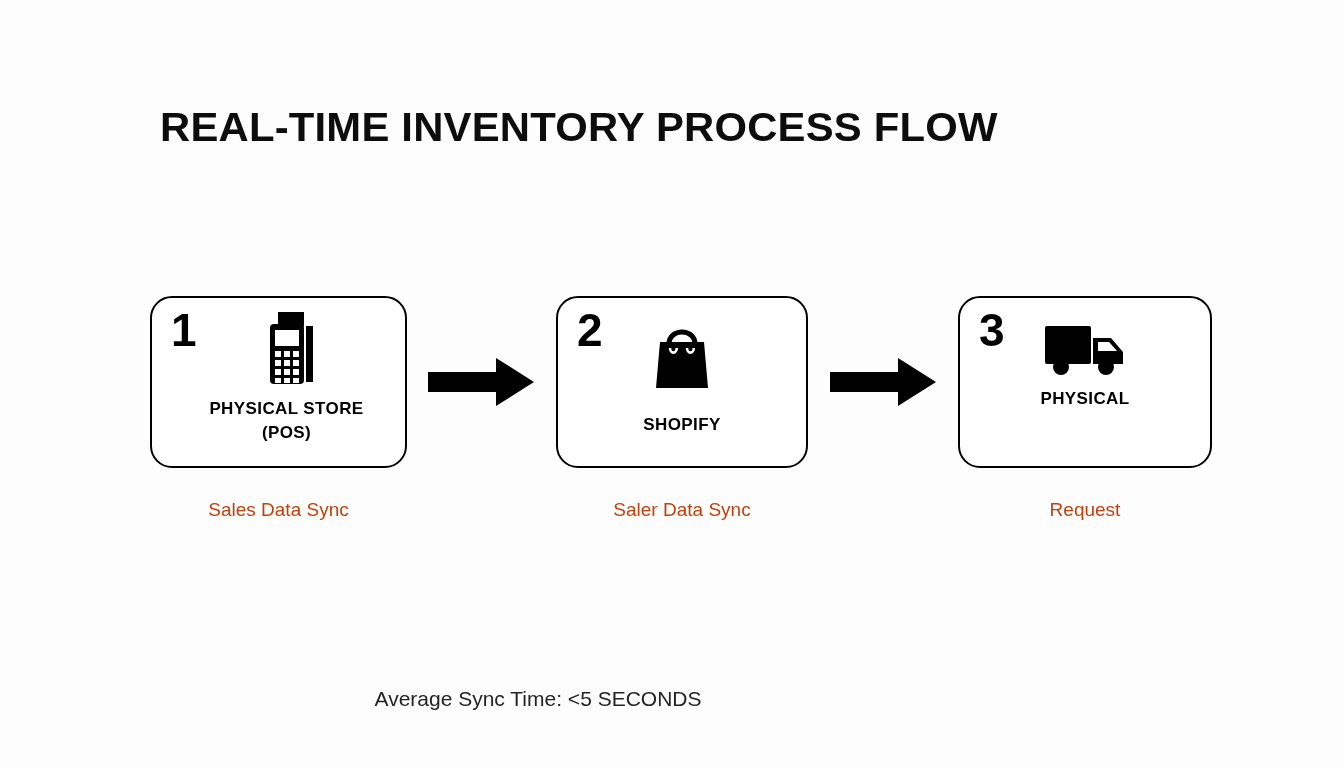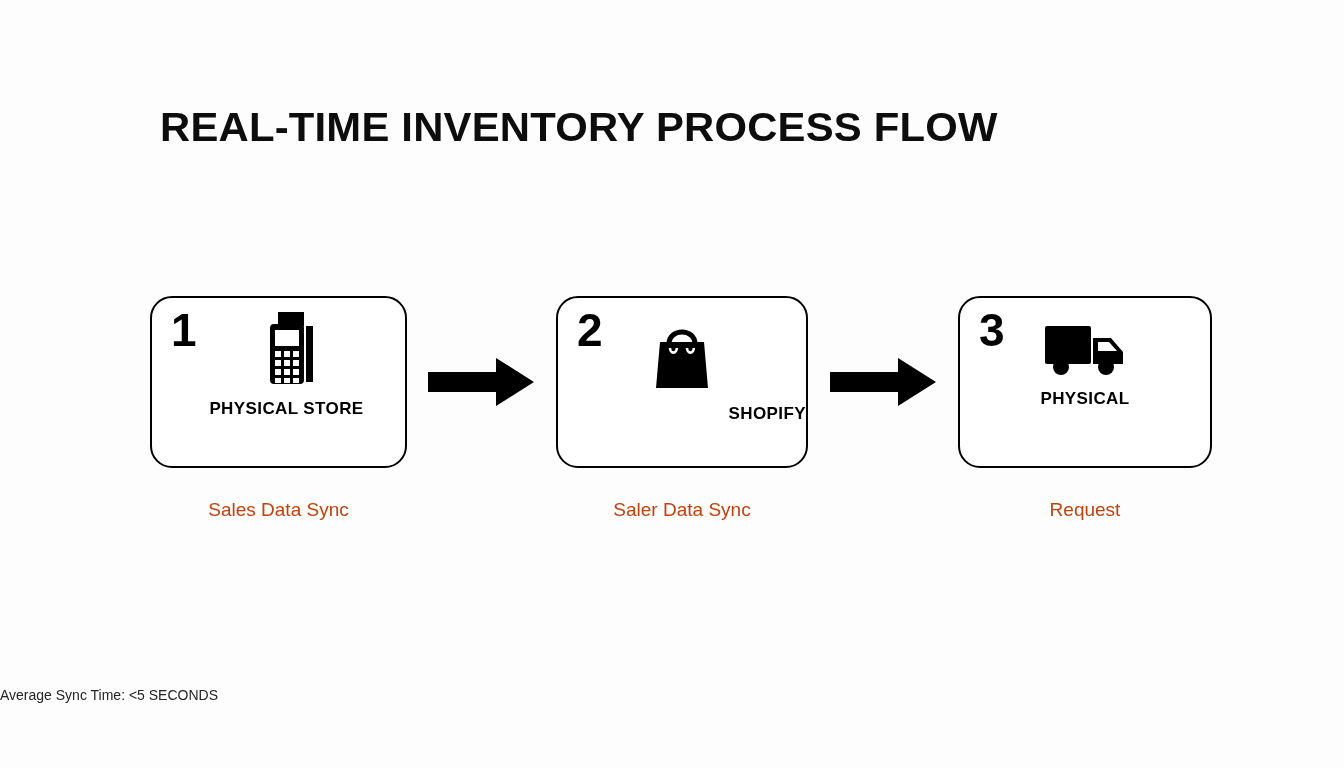--- a/index.html
+++ b/index.html
@@ -82,21 +82,21 @@
     left: 0;
     right: 0;
     font-size: 17px;
     font-weight: 700;
     letter-spacing: 0.4px;
     text-align: center;
     line-height: 1.42;
     color: #000000;
   }
   .card-1 .card-label { top: 99px; padding-left: 16px; }
-  .card-2 .card-label { top: 104px; text-align: right; }
+  .card-2 .card-label { top: 115px; }
   .card-3 .card-label { top: 89px; }
 
   
   .arrow {
     position: absolute;
     top: 62px;
     width: 106px;
     height: 48px;
   }
   .arrow-1 { left: 428px; }
@@ -114,22 +114,22 @@
   .caption-1 { left: 150px; top: 497px; width: 257px; }
   .caption-2 { left: 556px; top: 497px; width: 252px; }
   .caption-3 { left: 958px; top: 497px; width: 254px; }
 
   
   .footer-note {
     position: absolute;
     left: 0;
     top: 687px;
     width: 1076px;
-    text-align: left;
-    font-size: 14px;
+    text-align: center;
+    font-size: 21px;
     color: #242424;
   }
 </style>
 </head>
 <body>
 
 <div class="page-title">REAL-TIME INVENTORY PROCESS FLOW</div>
 
 <div class="flow-row">
 
@@ -157,20 +157,21 @@
         <rect x="20" y="57" width="6" height="6" fill="#ffffff"></rect>
         <rect x="29" y="57" width="6" height="6" fill="#ffffff"></rect>
         <rect x="11" y="66" width="6" height="5" fill="#ffffff"></rect>
         <rect x="20" y="66" width="6" height="5" fill="#ffffff"></rect>
         <rect x="29" y="66" width="6" height="5" fill="#ffffff"></rect>
       </svg>
     </div>
 
     <div class="card-label">
       <div>PHYSICAL STORE</div>
+      <div>(POS)</div>
     </div>
   </div>
 
   <div class="arrow arrow-1">
     <svg width="106" height="48" viewBox="0 0 106 48" aria-hidden="true">
       <polygon points="0,14 68,14 68,0 106,24 68,48 68,34 0,34" fill="#000000"></polygon>
     </svg>
   </div>
 
   <div class="card card-2">

